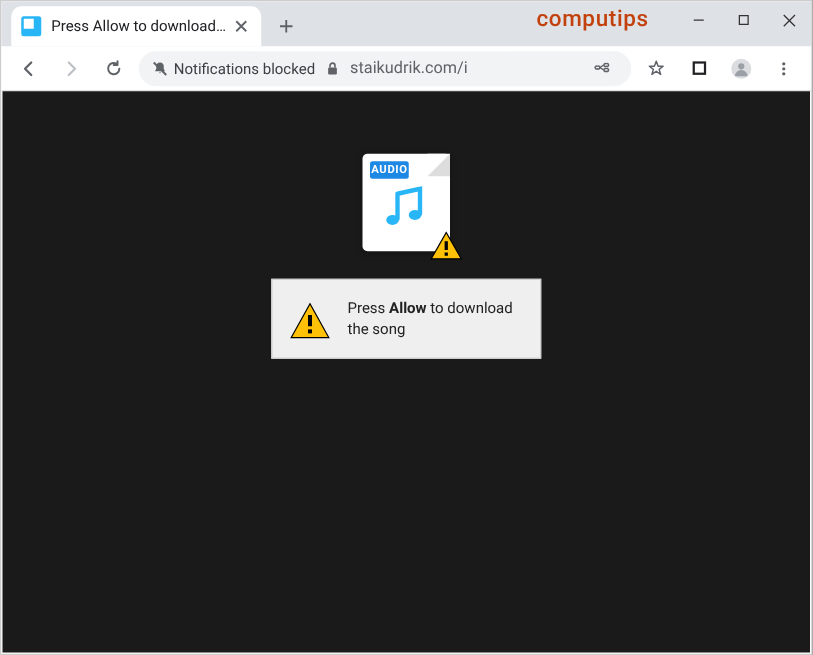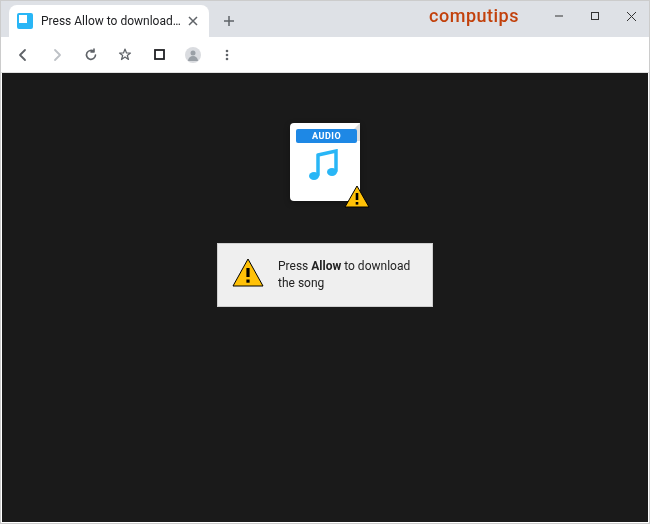--- a/index.html
+++ b/index.html
@@ -25,34 +25,34 @@
 .notif-chip { display: flex; align-items: center; gap: 4px; font-size: 12px; color: #3c4043; }
 .lock { color: #5f6368; }
 .url-text { flex: 1; color: #5f6368; }
 .right-icons { display: flex; align-items: center; gap: 6px; }
 .tb-icon { width: 28px; height: 28px; display: flex; align-items: center; justify-content: center; color: #5f6368; cursor: pointer; border-radius: 50%; }
 
 
 .content { position: absolute; left: 1px; right: 1px; top: 72px; bottom: 1px; background: #1a1a1a; display: flex; flex-direction: column; align-items: center; }
 .audio-file { width: 70px; height: 78px; background: #fff; border-radius: 4px; position: relative; margin-top: 50px; box-shadow: 0 2px 6px rgba(0,0,0,0.3); }
 .audio-file::before { content: ""; position: absolute; right: 0; top: 0; width: 18px; height: 18px; background: linear-gradient(135deg, #fff 48%, #ddd 52%); }
-.audio-badge { position: absolute; top: 6px; left: 6px; background: #1e88e5; color: #fff; font-size: 9px; font-weight: bold; padding: 2px 16px; border-radius: 2px; letter-spacing: 0.5px; }
+.audio-badge { position: absolute; top: 6px; left: 6px; background: #1e88e5; color: #fff; font-size: 9px; font-weight: bold; padding: 2px 1px; border-radius: 2px; letter-spacing: 0.5px; }
 .music-note { position: absolute; left: 50%; top: 56%; transform: translate(-50%, -50%); }
 .warn-small { position: absolute; right: -10px; bottom: -8px; }
 
 
 .player { margin-top: 28px; width: 200px; height: 34px; background: #f1f3f4; border-radius: 17px; display: flex; align-items: center; padding: 0 10px; gap: 8px; font-size: 11px; color: #5f6368; }
 .play-btn { color: #9aa0a6; cursor: pointer; }
 .time { white-space: nowrap; }
 .track { flex: 1; height: 3px; background: #c4c7cc; border-radius: 2px; }
 .vol { color: #9aa0a6; cursor: pointer; }
 .more { color: #5f6368; cursor: pointer; font-size: 14px; }
 
 
-.msgbox { margin-top: 42px; width: 216px; background: #efefef; border: 1px solid #d0d0d0; padding: 14px 14px; display: flex; align-items: flex-start; gap: 14px; }
+.msgbox { margin-top: 22px; width: 216px; background: #efefef; border: 1px solid #d0d0d0; padding: 14px 14px; display: flex; align-items: flex-end; gap: 14px; }
 .msg-text { font-size: 12px; color: #222; line-height: 1.4; }
 .msg-text b { font-weight: 700; }
 
 svg { display: block; }
 </style>
 </head>
 <body>
 
 <div class="titlebar">
   <div class="tab">
@@ -97,20 +97,41 @@
   </div>
   <div class="nav-btn disabled">
     <svg width="16" height="16" viewBox="0 0 16 16">
         <path d="M6 3 L11 8 L6 13" stroke="#bdc1c6" stroke-width="1.8" fill="none" stroke-linecap="round" stroke-linejoin="round"></path>
       </svg>
   </div>
   <div class="nav-btn">
     <svg width="16" height="16" viewBox="0 0 16 16">
         <path d="M12.5 8 A4.5 4.5 0 1 1 11 4.5 M11 2 V5 H8" stroke="#5f6368" stroke-width="1.6" fill="none" stroke-linecap="round" stroke-linejoin="round"></path>
       </svg>
+  </div>
+  <div class="omnibox">
+    <div class="notif-chip">
+      <svg width="14" height="14" viewBox="0 0 14 14">
+          <path d="M7 2 C5 2 4 3.5 4 5 V7 L3 9 H11 L10 7 V5 C10 3.5 9 2 7 2 Z M6 10 A1.2 1.2 0 0 0 8 10" fill="#5f6368"></path>
+          <path d="M2 2 L12 12" stroke="#5f6368" stroke-width="1.5"></path>
+        </svg>
+      <span>Notifications blocked</span>
+    </div>
+    <div class="lock">
+      <svg width="12" height="12" viewBox="0 0 12 12">
+          <rect x="2.5" y="5" width="7" height="5.5" rx="1" fill="#5f6368"></rect>
+          <path d="M4 5 V3.5 A2 2 0 0 1 8 3.5 V5" stroke="#5f6368" stroke-width="1.3" fill="none"></path>
+        </svg>
+    </div>
+    <div class="url-text">staikudrik.com/i</div>
+    <div class="tb-icon">
+      <svg width="15" height="15" viewBox="0 0 15 15">
+          <path d="M9 5 L6 7 L9 9 M11 4 A1.2 1.2 0 1 0 11 6 A1.2 1.2 0 1 0 11 4 M4 6 A1.2 1.2 0 1 0 4 8 A1.2 1.2 0 1 0 4 6 M11 8 A1.2 1.2 0 1 0 11 10 A1.2 1.2 0 1 0 11 8" stroke="#5f6368" stroke-width="1.2" fill="none"></path>
+        </svg>
+    </div>
   </div>
   <div class="right-icons">
     <div class="tb-icon">
       <svg width="16" height="16" viewBox="0 0 16 16">
           <path d="M8 2 L9.5 6 L13.5 6 L10.3 8.5 L11.5 12.5 L8 10 L4.5 12.5 L5.7 8.5 L2.5 6 L6.5 6 Z" stroke="#5f6368" stroke-width="1.2" fill="none" stroke-linejoin="round"></path>
         </svg>
     </div>
     <div class="tb-icon">
       <svg width="15" height="15" viewBox="0 0 15 15">
           <rect x="3" y="3" width="9" height="9" stroke="#202124" stroke-width="1.8" fill="none"></rect>

